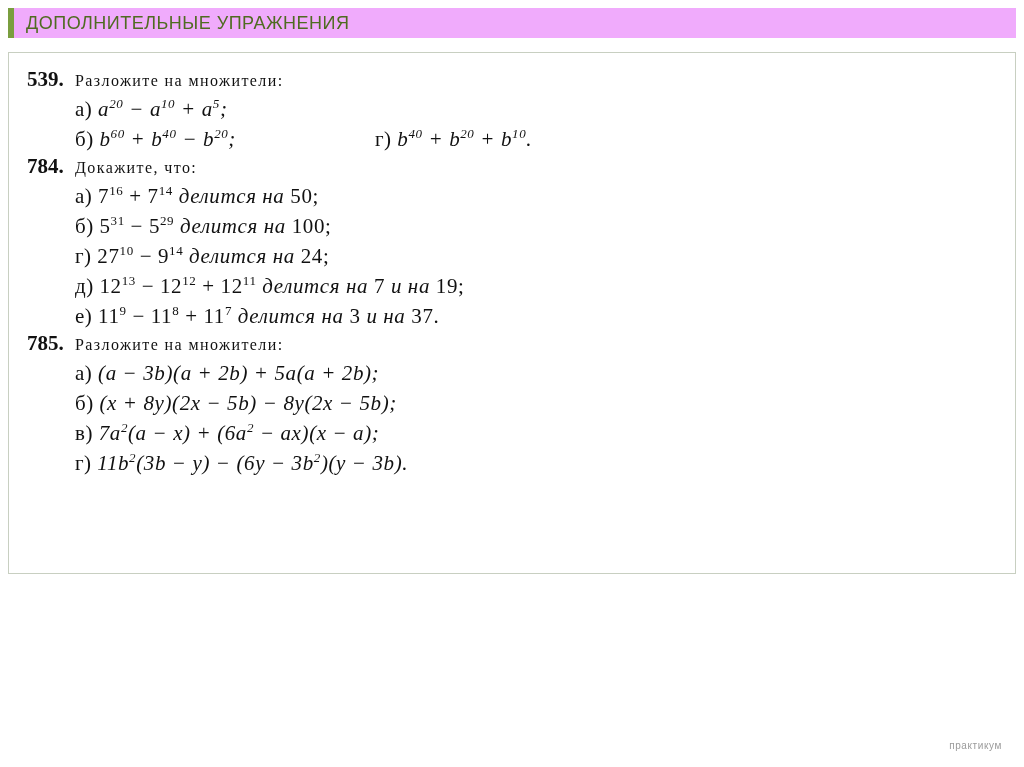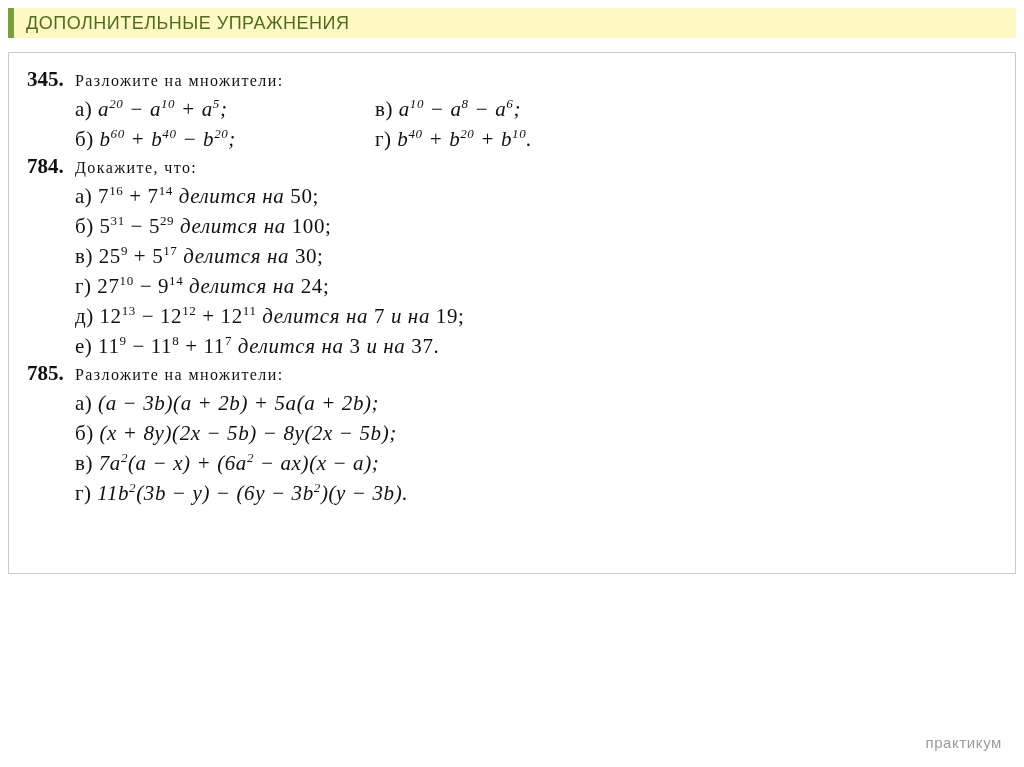--- a/index.html
+++ b/index.html
@@ -15,21 +15,21 @@
     position: relative;
   }
 
   
   .header-band {
     position: absolute;
     left: 8px;
     top: 8px;
     width: 1008px;
     height: 30px;
-    background: #fef9c3;
+    background: #f0abfc;
     border-left: 6px solid #7a9e3f;
     box-sizing: border-box;
     display: flex;
     align-items: center;
   }
   .header-title {
     font-family: "Liberation Sans", sans-serif;
     font-size: 18px;
     letter-spacing: 0.5px;
     color: #4f6b21;
@@ -103,64 +103,60 @@
     line-height: 0;
   }
   .rom { font-style: normal; margin-top: 28px; }
 
   
   .footer-note {
     position: absolute;
     right: 22px;
     bottom: 16px;
     font-family: "Liberation Sans", sans-serif;
-    font-size: 15px;
+    font-size: 10px;
     color: #9b9b9b;
     letter-spacing: 0.6px;
   }
 </style>
 </head>
 <body>
 
 <div class="header-band">
   <div class="header-title">ДОПОЛНИТЕЛЬНЫЕ УПРАЖНЕНИЯ</div>
 </div>
 
 <div class="content-frame">
   <div id="tasks-root">
       <div class="task">
         <div class="task-head">
-          <div class="task-num">345.</div>
+          <div class="task-num">539.</div>
           <div class="task-title">Разложите на множители:</div>
         </div>
         <div class="items">
           <div class="item-row">
             <div class="item col-a"><span class="lbl">а) </span><span class="math">a<sup>20</sup> − a<sup>10</sup> + a<sup>5</sup>;</span></div>
-            <div class="item"><span class="lbl">в) </span><span class="math">a<sup>10</sup> − a<sup>8</sup> − a<sup>6</sup>;</span></div>
           </div>
           <div class="item-row">
             <div class="item col-a"><span class="lbl">б) </span><span class="math">b<sup>60</sup> + b<sup>40</sup> − b<sup>20</sup>;</span></div>
             <div class="item"><span class="lbl">г) </span><span class="math">b<sup>40</sup> + b<sup>20</sup> + b<sup>10</sup>.</span></div>
           </div>
         </div>
       </div>
       <div class="task">
         <div class="task-head">
           <div class="task-num">784.</div>
           <div class="task-title">Докажите, что:</div>
         </div>
         <div class="items">
           <div class="item-row">
             <div class="item"><span class="lbl">а) </span><span class="math"><span class="rom">7<sup>16</sup> + 7<sup>14</sup></span> делится на <span class="rom">50;</span></span></div>
           </div>
           <div class="item-row">
             <div class="item"><span class="lbl">б) </span><span class="math"><span class="rom">5<sup>31</sup> − 5<sup>29</sup></span> делится на <span class="rom">100;</span></span></div>
-          </div>
-          <div class="item-row">
-            <div class="item"><span class="lbl">в) </span><span class="math"><span class="rom">25<sup>9</sup> + 5<sup>17</sup></span> делится на <span class="rom">30;</span></span></div>
           </div>
           <div class="item-row">
             <div class="item"><span class="lbl">г) </span><span class="math"><span class="rom">27<sup>10</sup> − 9<sup>14</sup></span> делится на <span class="rom">24;</span></span></div>
           </div>
           <div class="item-row">
             <div class="item"><span class="lbl">д) </span><span class="math"><span class="rom">12<sup>13</sup> − 12<sup>12</sup> + 12<sup>11</sup></span> делится на <span class="rom">7</span> и на <span class="rom">19;</span></span></div>
           </div>
           <div class="item-row">
             <div class="item"><span class="lbl">е) </span><span class="math"><span class="rom">11<sup>9</sup> − 11<sup>8</sup> + 11<sup>7</sup></span> делится на <span class="rom">3</span> и на <span class="rom">37.</span></span></div>
           </div>

